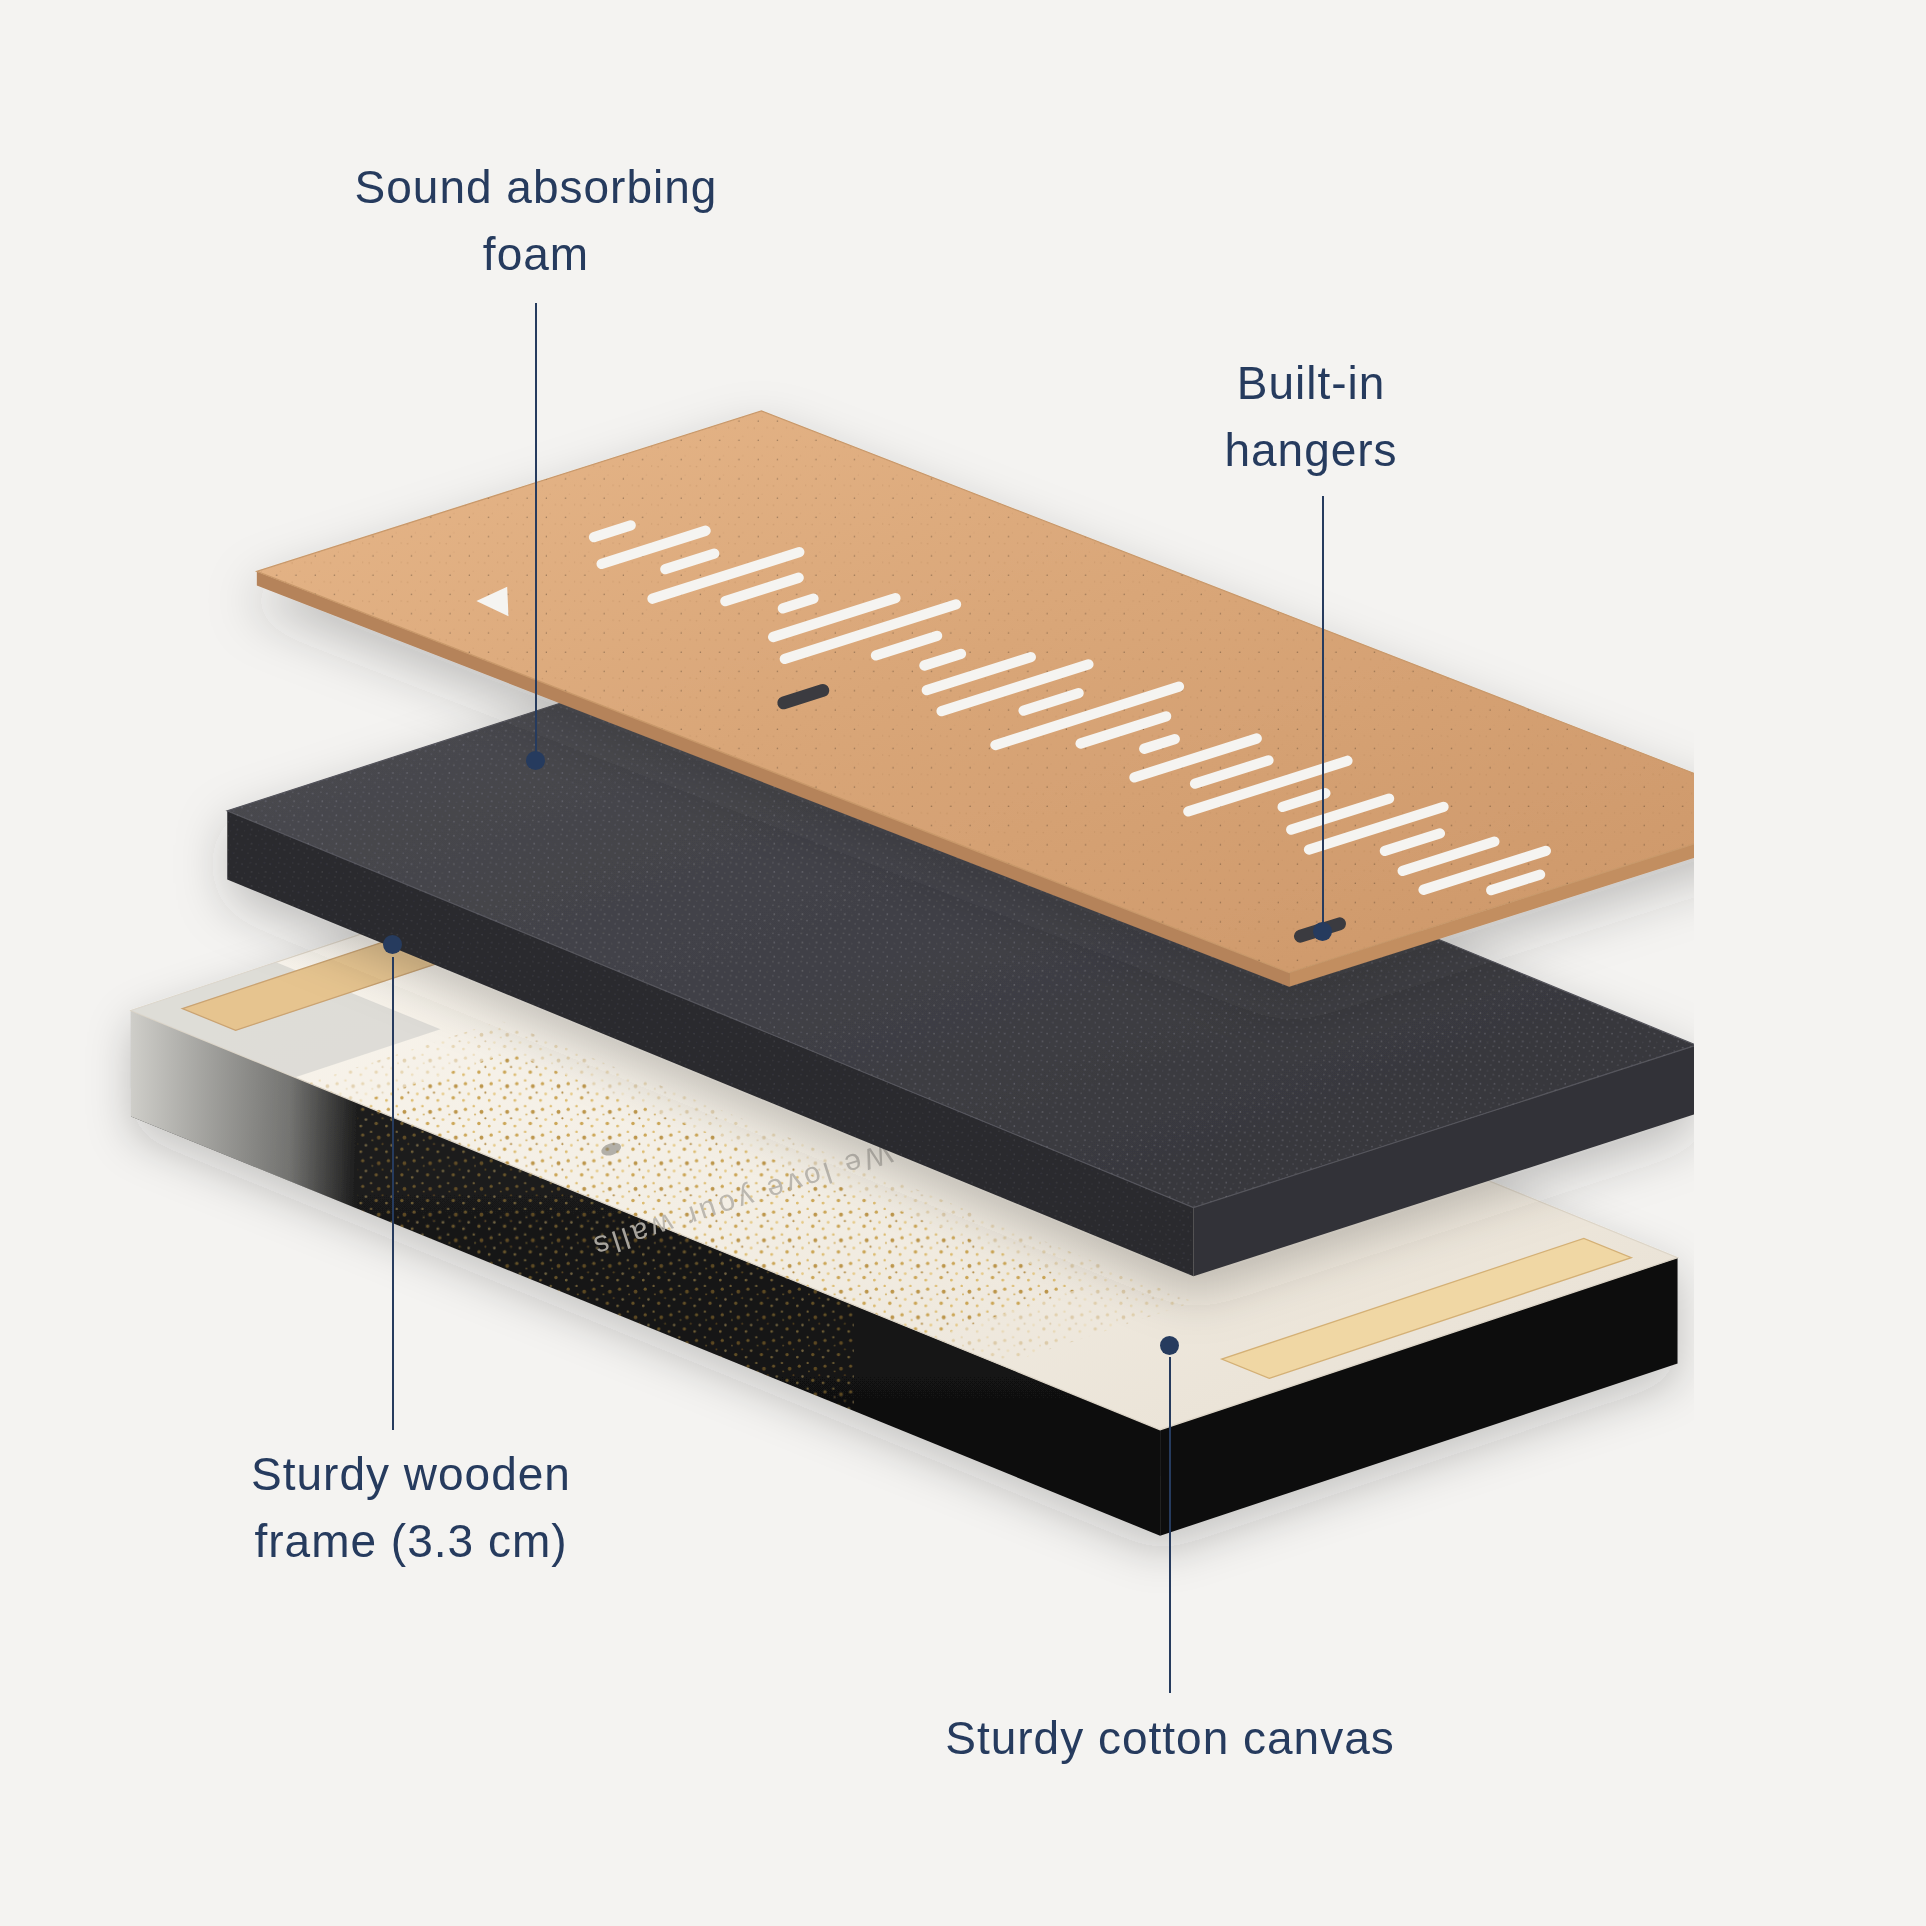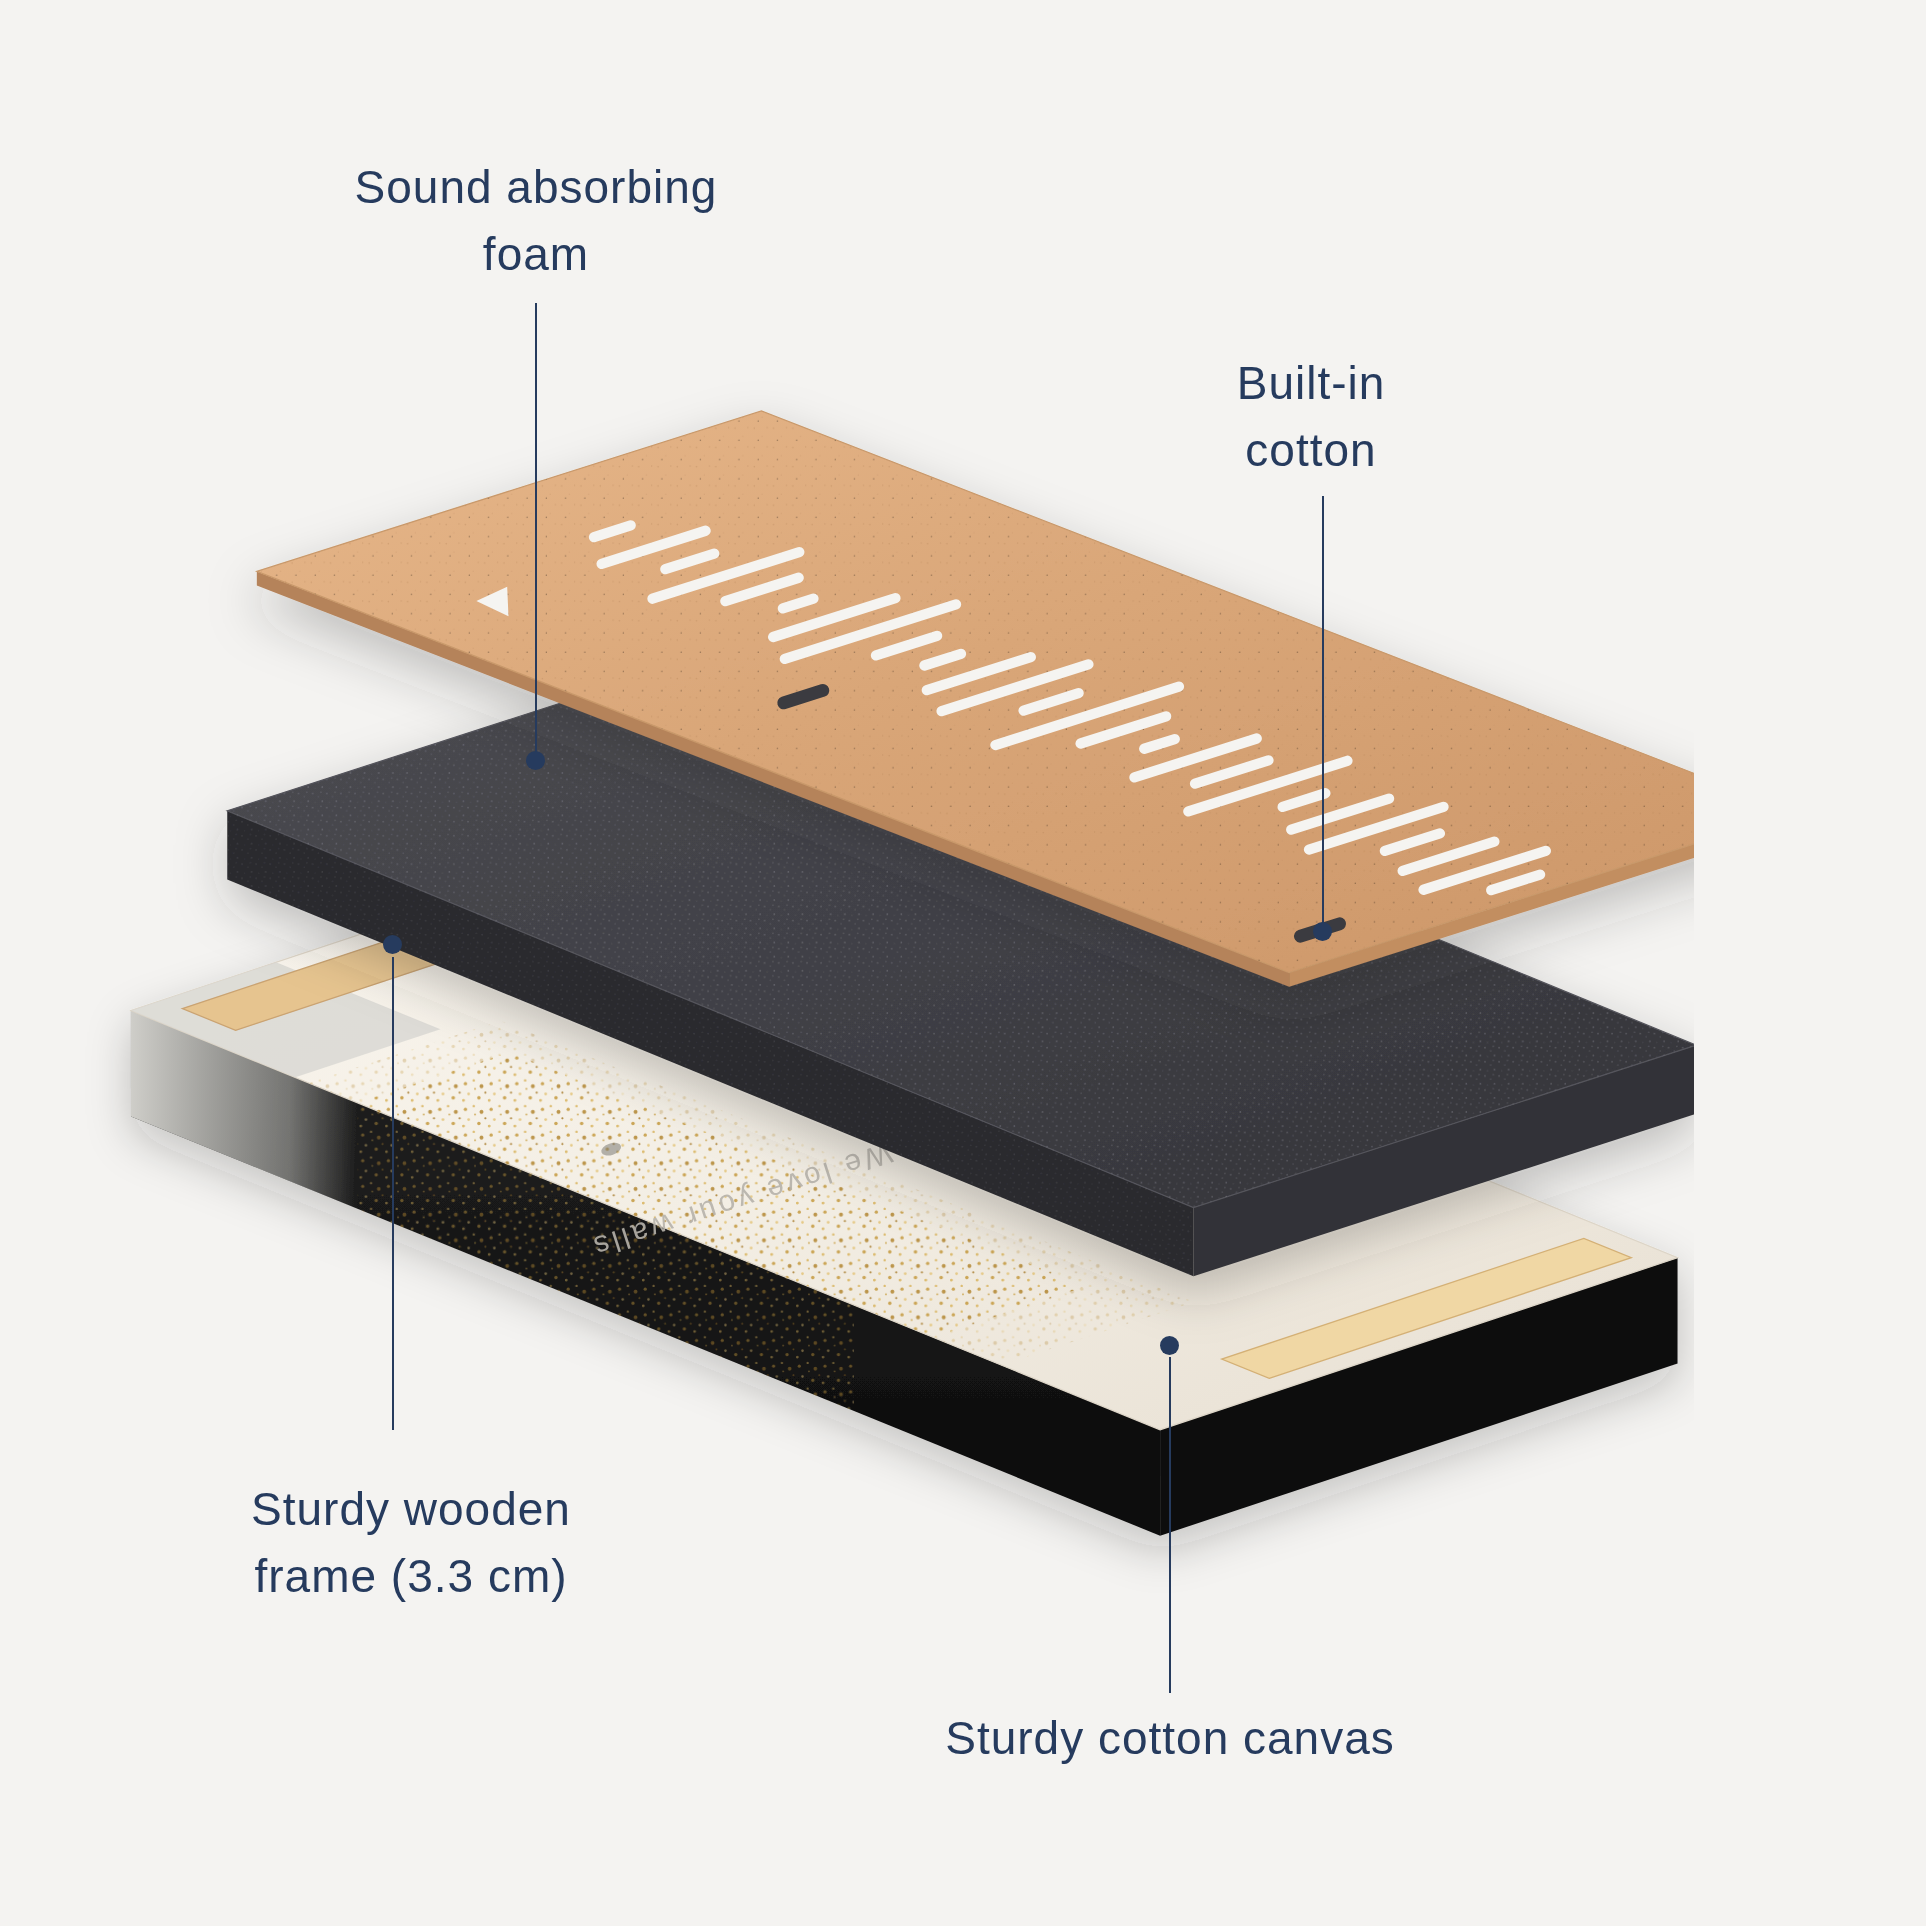--- a/index.html
+++ b/index.html
@@ -150,30 +150,30 @@
       <span>Sound absorbing</span><br>
       <span>foam</span>
     </div>
     <div class="callout-line" style="left:536px;top:303px;height:451px;"></div>
     <div class="callout-dot" style="left:536px;top:761px;"></div>
   </div>
 
   <div>
     <div class="callout-label" style="left:1311px;top:350px;">
       <span>Built-in</span><br>
-      <span>cotton</span>
+      <span>hangers</span>
     </div>
     <div class="callout-line" style="left:1323px;top:496px;height:430px;"></div>
     <div class="callout-dot" style="left:1323px;top:932px;"></div>
   </div>
 
   <div>
     <div class="callout-dot" style="left:393px;top:945px;"></div>
     <div class="callout-line" style="left:393px;top:957px;height:473px;"></div>
-    <div class="callout-label" style="left:411px;top:1441px;margin-top:35px;">
+    <div class="callout-label" style="left:411px;top:1441px;">
       <span>Sturdy wooden</span><br>
       <span>frame (3.3 cm)</span>
     </div>
   </div>
 
   <div>
     <div class="callout-dot" style="left:1170px;top:1346px;"></div>
     <div class="callout-line" style="left:1170px;top:1357px;height:336px;"></div>
     <div class="callout-label" style="left:1170px;top:1705px;">
       <span>Sturdy cotton canvas</span>

